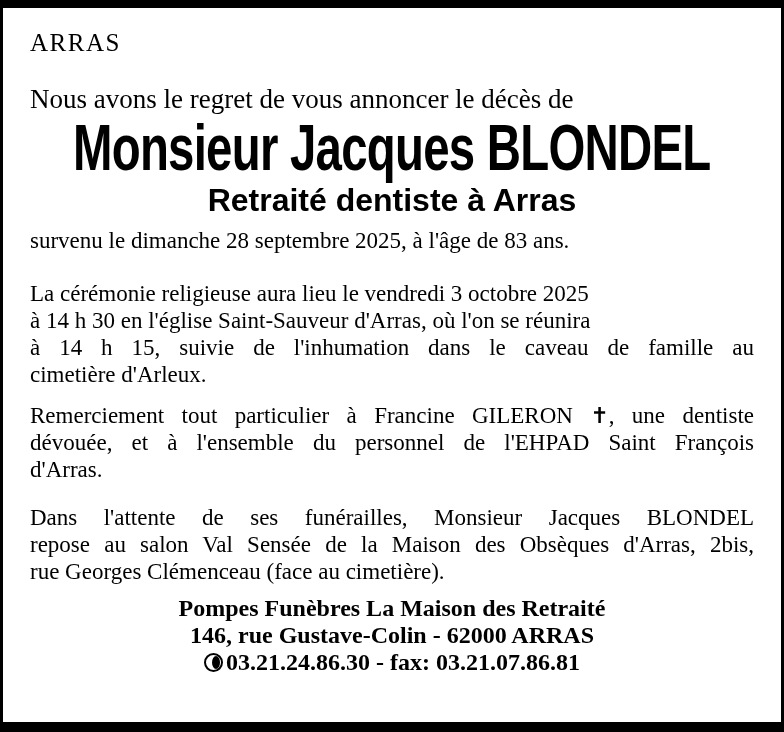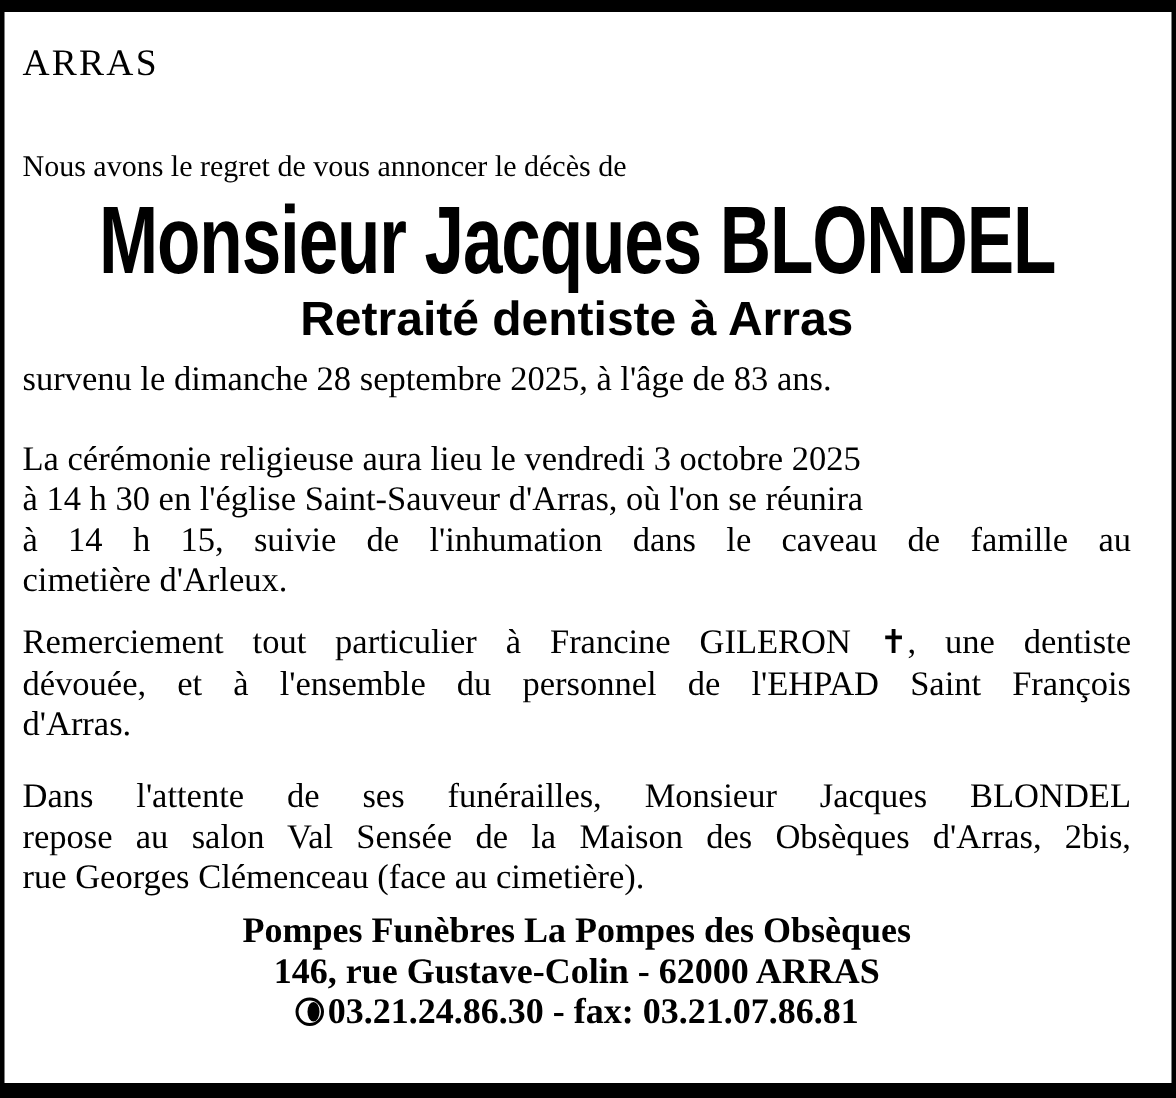--- a/index.html
+++ b/index.html
@@ -6,27 +6,27 @@
   .notice {
     position: relative;
     box-sizing: border-box;
     width: 784px;
     height: 732px;
     background: #ffffff;
     border-top: 8px solid #000;
     border-bottom: 10px solid #000;
     border-left: 3px solid #000;
     border-right: 3px solid #000;
-    padding: 20px 27px 0 12px;
+    padding: 20px 27px 0 27px;
     font-family: "Liberation Serif", "DejaVu Serif", serif;
     color: #000;
     overflow: hidden;
   }
   .city { font-size: 25px; line-height: 30px; letter-spacing: 1.5px; }
-  .intro { font-size: 20px; line-height: 28px; margin-top: 39px; }
+  .intro { font-size: 27px; line-height: 28px; margin-top: 27px; }
   .name-wrap { display: flex; justify-content: center; align-items: center; height: 68px; margin-top: 1px; }
   .name {
     flex: 0 0 auto;
     font-family: "Liberation Sans", "DejaVu Sans", sans-serif;
     font-weight: 700;
     font-size: 64px;
     line-height: 66px;
     white-space: nowrap;
     letter-spacing: -1px;
     transform: scaleX(0.74);
@@ -101,18 +101,18 @@
     <div class="line">d'Arras.</div>
   </div>
 
   <div class="para p4">
     <div class="line jline">Dans l'attente de ses funérailles, Monsieur Jacques BLONDEL</div>
     <div class="line jline">repose au salon Val Sensée de la Maison des Obsèques d'Arras, 2bis,</div>
     <div class="line">rue Georges Clémenceau (face au cimetière).</div>
   </div>
 
   <div class="footer">
-    <div class="footer-line">Pompes Funèbres La Pompes des Obsèques</div>
+    <div class="footer-line">Pompes Funèbres La Maison des Retraité</div>
     <div class="footer-line">146, rue Gustave-Colin - 62000 ARRAS</div>
     <div class="footer-line"><span class="phone-icon"><span class="dial"></span></span><span>03.21.24.86.30 - fax: 03.21.07.86.81</span></div>
   </div>
 
 </div>
 
 </body></html>

